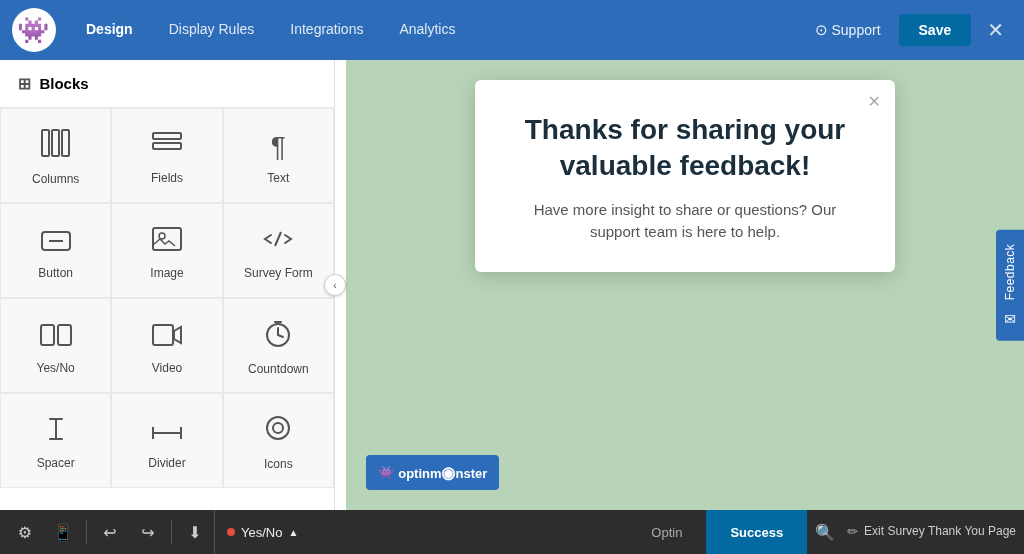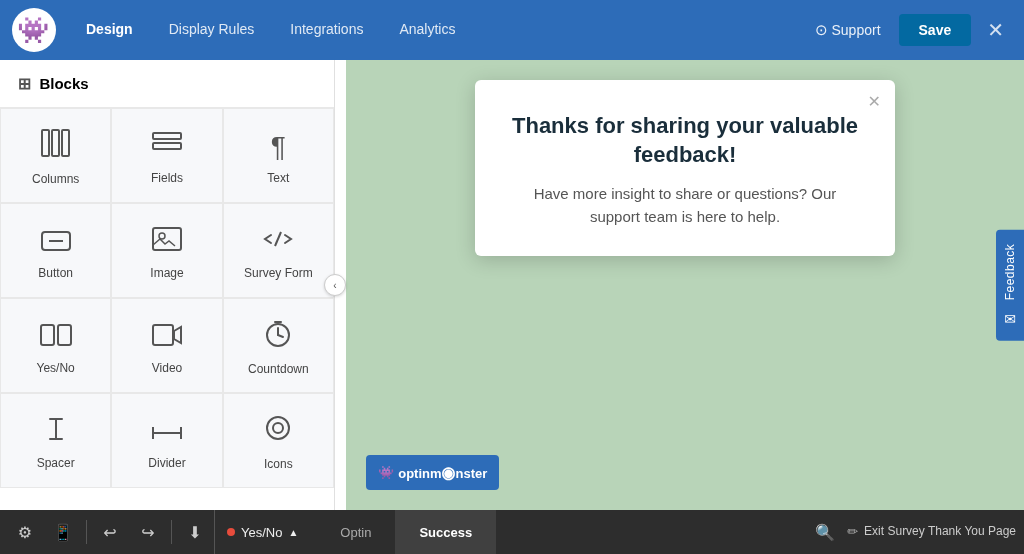--- a/index.html
+++ b/index.html
@@ -79,21 +79,21 @@
 
     
     .popup-card {
       background: #fff; border-radius: 6px; box-shadow: 0 4px 20px rgba(0,0,0,0.18);
       width: 420px; padding: 32px 36px 28px; position: relative; text-align: center;
     }
     .popup-close {
       position: absolute; top: 12px; right: 14px; color: #aaa; font-size: 16px;
       cursor: pointer; background: none; border: none;
     }
-    .popup-title { font-size: 22px; font-weight: 800; color: #1a2e3b; margin-bottom: 14px; line-height: 1.3; }
+    .popup-title { font-size: 28px; font-weight: 800; color: #1a2e3b; margin-bottom: 14px; line-height: 1.3; }
     .popup-subtitle { font-size: 15px; color: #555; line-height: 1.5; }
     .contact-btn {
       background: #f5a623; color: #1a1a1a; border: none; border-radius: 30px;
       padding: 14px 36px; font-size: 16px; font-weight: 700; cursor: pointer;
       display: inline-block;
     }
 
     
     .om-badge {
       position: absolute; bottom: 20px; left: 20px;
@@ -113,26 +113,26 @@
       width: 38px; height: 44px; cursor: pointer; color: #ccc; font-size: 16px;
     }
     .bottom-separator { width: 1px; height: 24px; background: #555; margin: 0 4px; }
     .yes-no-btn {
       display: flex; align-items: center; gap: 6px;
       padding: 0 12px; height: 44px; cursor: pointer; color: #eee; font-size: 13px;
       border-left: 1px solid #555;
     }
     .red-dot { width: 8px; height: 8px; background: #e74c3c; border-radius: 50%; flex-shrink: 0; }
     .chevron-up { font-size: 10px; }
-    .bottom-center { display: flex; align-items: stretch; flex: 1; justify-content: flex-start; }
+    .bottom-center { display: flex; align-items: stretch; flex: 1; justify-content: flex-end; }
     .bottom-tab {
       display: flex; align-items: center; justify-content: center;
       padding: 0 24px; font-size: 13px; color: #aaa; cursor: pointer; height: 44px;
     }
-    .bottom-tab.active { background: #404040; color: #fff; font-weight: 600; }
+    .bottom-tab.active { background: #0369a1; color: #fff; font-weight: 600; }
     .bottom-right { display: flex; align-items: center; gap: 4px; margin-left: auto; padding-right: 8px; }
     .search-icon-btn {
       display: flex; align-items: center; justify-content: center;
       width: 36px; height: 36px; cursor: pointer; color: #aaa; font-size: 16px; border-radius: 4px;
     }
     .exit-info {
       display: flex; align-items: center; gap: 6px;
       font-size: 12px; color: #ccc; max-width: 200px; line-height: 1.3;
     }
     .exit-icon { font-size: 13px; color: #aaa; flex-shrink: 0; }

